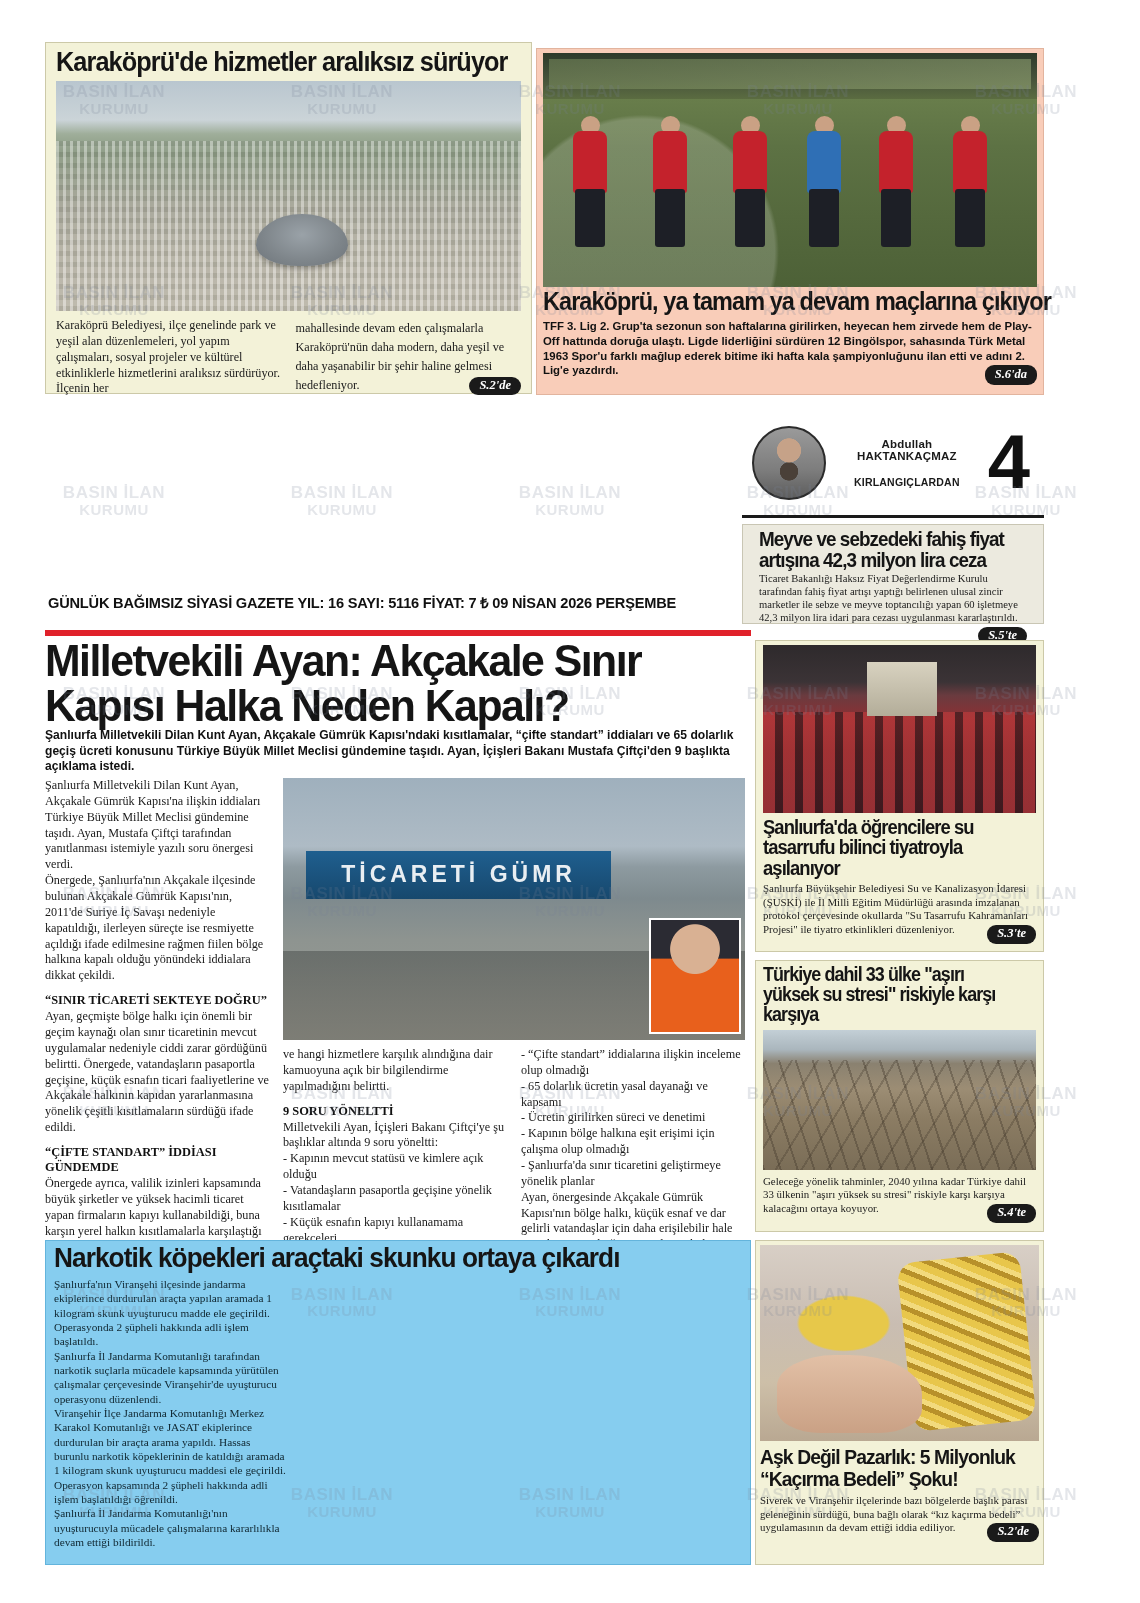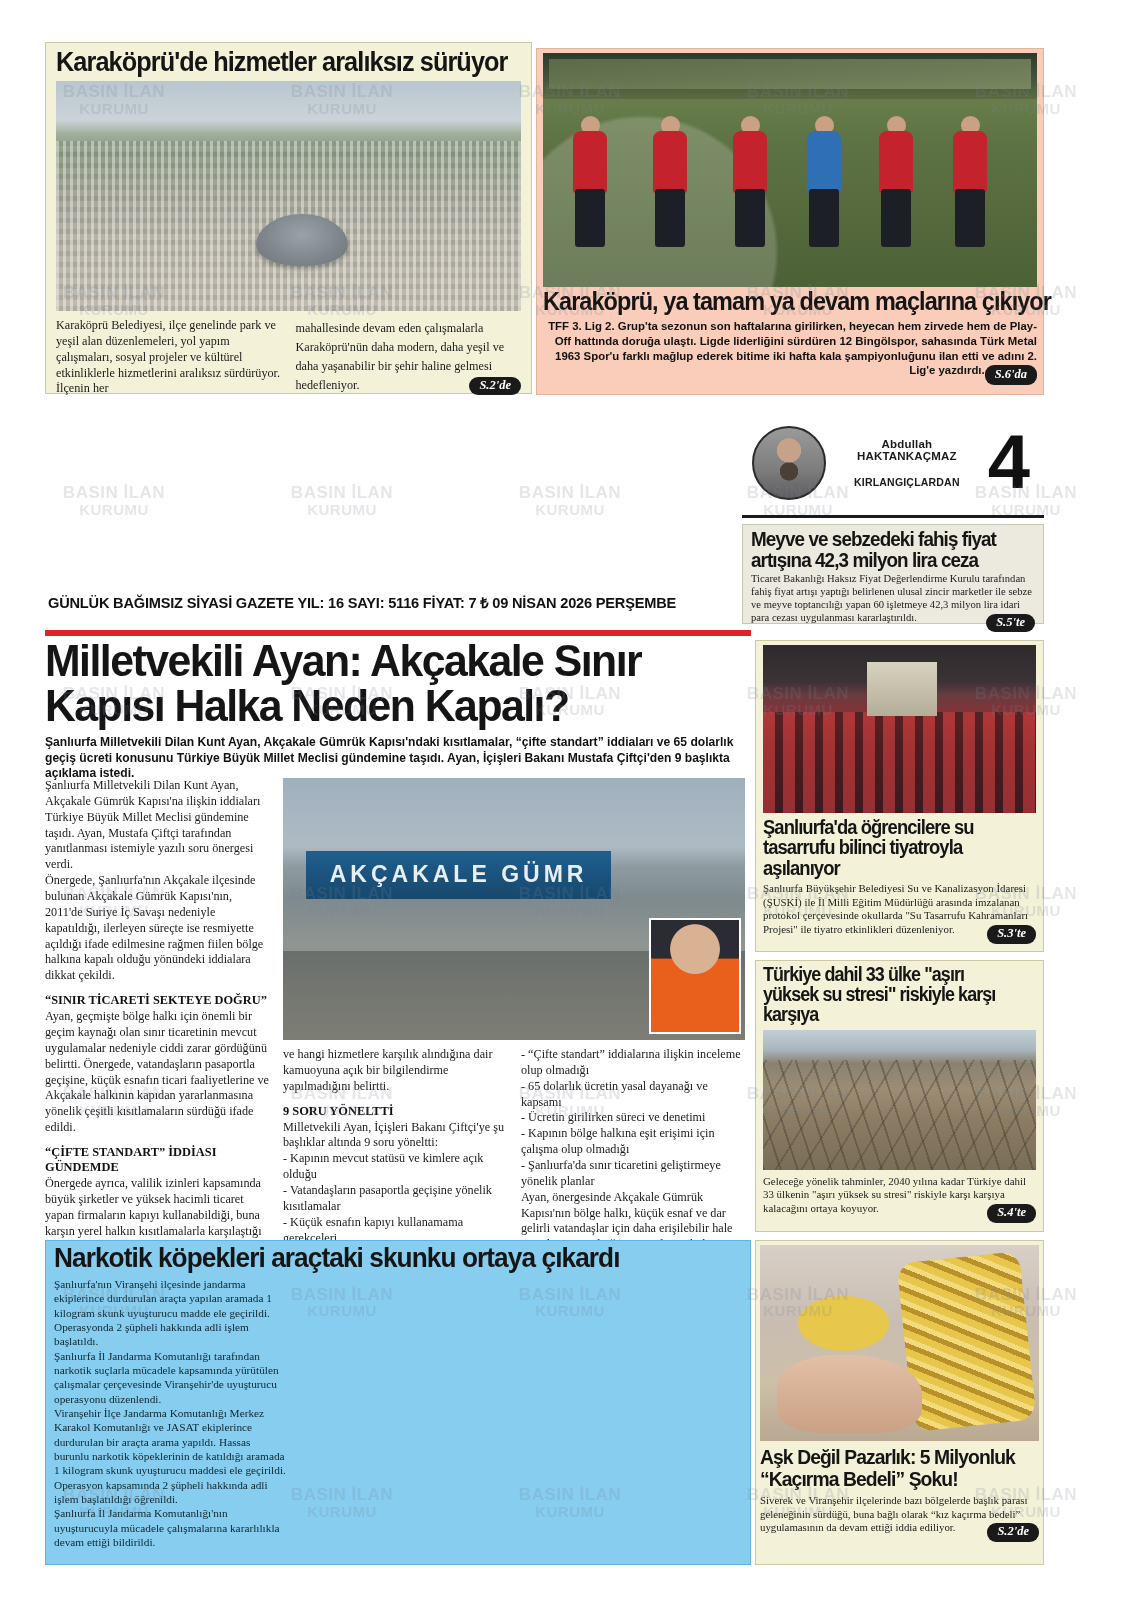--- a/index.html
+++ b/index.html
@@ -41,21 +41,21 @@
     transform:scaleX(.92);
     transform-origin:left center;
   }
   .body-txt{
     font-family:"Liberation Serif", serif;
     font-size:12.2px; line-height:1.30; color:#1a1a1a;
     text-align:left;
   }
   .sans-txt{
     font-family:"Liberation Sans", sans-serif;
-    font-size:11.6px; line-height:1.33; color:#111;text-align:right;
+    font-size:11.6px; line-height:1.33; color:#111;
   }
   .page-badge{
     display:inline-block;
     background:#1a1a1a; color:#fff;
     font-family:"Liberation Serif", serif;
     font-weight:700; font-style:italic;
     font-size:12.5px;
     padding:1px 10px 2px;
     border-radius:9px;
     float:right;
@@ -181,38 +181,38 @@
   .big-num{
     font-family:"Liberation Sans", sans-serif;
     font-weight:700; font-size:76px; color:#111; line-height:.8;
     margin-right:14px;
   }
 
   
   #meyve{
     position:absolute; left:742px; top:524px; width:302px; height:100px;
     background:#eceadf; border:1px solid #c9c6b4;
-    padding:4px 8px 4px;
+    padding:4px 16px 4px;
   }
   #meyve .hl{ font-size:20.5px; line-height:1.0; }
   #meyve .body-txt{ font-size:10.6px; line-height:1.22; margin-top:3px; }
 
   
   #lead{
     position:absolute; left:45px; top:630px; width:706px;
   }
   #lead .redline{ height:6px; background:#e0212a; }
   #lead h1.hl{
     font-size:45px; line-height:1.0; margin:2px 0 0;
     letter-spacing:-1.6px; transform:scaleX(.95);
   }
   #lead .standfirst{
     font-family:"Liberation Sans", sans-serif;
     font-weight:700; font-size:12.1px; line-height:1.30;
-    color:#111; margin-top:7px;
+    color:#111; 
   }
   #lead-cols{
     position:absolute; left:45px; top:778px; width:706px; height:455px;
     display:flex; gap:12px;
   }
   .lead-col{ width:226px; }
   .lead-col h3{
     font-family:"Liberation Serif", serif;
     font-weight:700; font-size:12.4px; margin:9px 0 1px; color:#111;
   }
@@ -443,21 +443,21 @@
       <h3>“SINIR TİCARETİ SEKTEYE DOĞRU”</h3>
       <p class="body-txt">Ayan, geçmişte bölge halkı için önemli bir geçim kaynağı olan sınır ticaretinin mevcut uygulamalar nedeniyle ciddi zarar gördüğünü belirtti. Önergede, vatandaşların pasaportla geçişine, küçük esnafın ticari faaliyetlerine ve Akçakale halkının kapıdan yararlanmasına yönelik çeşitli kısıtlamaların sürdüğü ifade edildi.</p>
       <h3>“ÇİFTE STANDART” İDDİASI GÜNDEMDE</h3>
       <p class="body-txt">Önergede ayrıca, valilik izinleri kapsamında büyük şirketler ve yüksek hacimli ticaret yapan firmaların kapıyı kullanabildiği, buna karşın yerel halkın kısıtlamalarla karşılaştığı öne sürülerek kamuoyunda “çifte standart” eleştirilerinin arttığı vurgulandı.</p>
       <h3>65 DOLARLIK ÜCRET SORUSU</h3>
       <p class="body-txt">Pasaportla geçiş yapmak isteyen vatandaşlardan yaklaşık 65 dolar ücret talep edildiği iddiasını da gündeme getiren Ayan, bu ücretin yasal dayanağı</p>
     </div>
 
     <div style="width:468px;">
       <div class="photo photo-gate">
-        <div class="gate-sign">AKÇAKALE GÜMR</div>
+        <div class="gate-sign">TİCARETİ GÜMR</div>
         <div class="inset-portrait"></div>
       </div>
       <div style="display:flex; gap:12px;">
         <div class="lead-col">
           <p class="body-txt">ve hangi hizmetlere karşılık alındığına dair kamuoyuna açık bir bilgilendirme yapılmadığını belirtti.</p>
           <h3>9 SORU YÖNELTTİ</h3>
           <p class="body-txt">Milletvekili Ayan, İçişleri Bakanı Çiftçi'ye şu başlıklar altında 9 soru yöneltti:</p>
           <p class="body-txt">- Kapının mevcut statüsü ve kimlere açık olduğu</p>
           <p class="body-txt">- Vatandaşların pasaportla geçişine yönelik kısıtlamalar</p>
           <p class="body-txt">- Küçük esnafın kapıyı kullanamama gerekçeleri</p>

